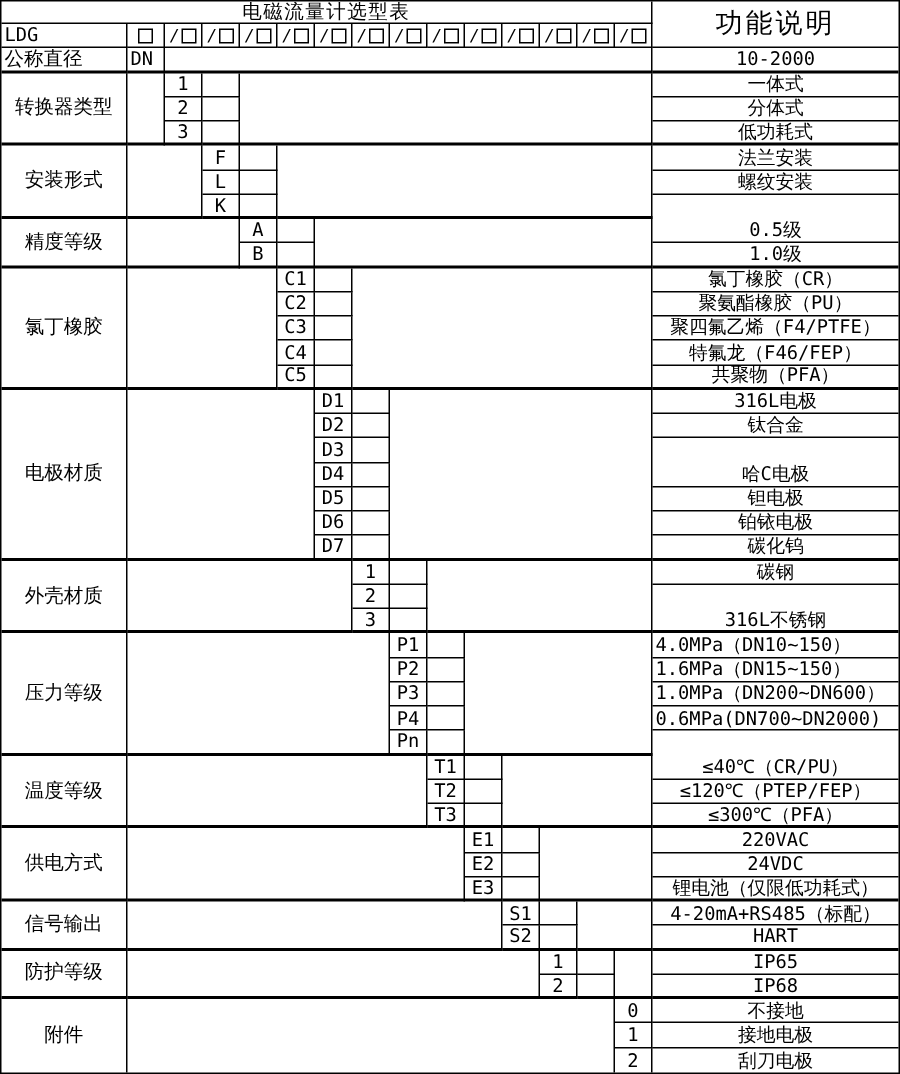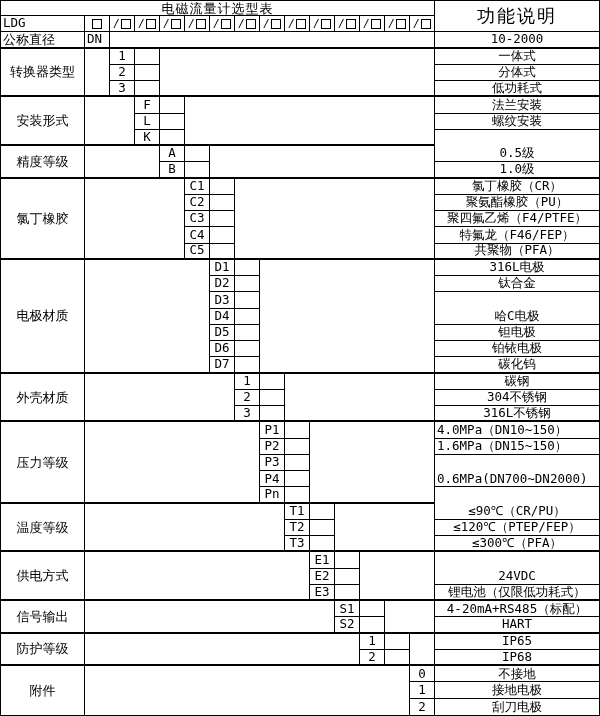--- a/index.html
+++ b/index.html
@@ -173,60 +173,61 @@
   <div class="c g nr" style="grid-area:23/16/24/17">碳化钨</div>
   <div class="c g" style="grid-area:17/9/24/16"></div>
 
   <div class="c g lab" style="grid-area:24/1/27/2">外壳材质</div>
   <div class="c g" style="grid-area:24/2/27/8"></div>
   <div class="c" style="grid-area:24/8/25/9">1</div>
   <div class="c" style="grid-area:24/9/25/10"></div>
   <div class="c nr" style="grid-area:24/16/25/17">碳钢</div>
   <div class="c" style="grid-area:25/8/26/9">2</div>
   <div class="c" style="grid-area:25/9/26/10"></div>
-  <div class="c nr" style="grid-area:25/16/26/17">304不锈钢</div>
   <div class="c g" style="grid-area:26/8/27/9">3</div>
   <div class="c g" style="grid-area:26/9/27/10"></div>
   <div class="c g nr" style="grid-area:26/16/27/17">316L不锈钢</div>
   <div class="c g" style="grid-area:24/10/27/16"></div>
 
   <div class="c g lab" style="grid-area:27/1/32/2">压力等级</div>
   <div class="c g" style="grid-area:27/2/32/9"></div>
   <div class="c" style="grid-area:27/9/28/10">P1</div>
   <div class="c" style="grid-area:27/10/28/11"></div>
   <div class="c nr l" style="grid-area:27/16/28/17">4.0MPa（DN10~150）</div>
   <div class="c" style="grid-area:28/9/29/10">P2</div>
   <div class="c" style="grid-area:28/10/29/11"></div>
   <div class="c nr l" style="grid-area:28/16/29/17">1.6MPa（DN15~150）</div>
   <div class="c" style="grid-area:29/9/30/10">P3</div>
   <div class="c" style="grid-area:29/10/30/11"></div>
+  <div class="c nr l" style="grid-area:29/16/30/17">1.0MPa（DN200~DN600）</div>
   <div class="c" style="grid-area:30/9/31/10">P4</div>
   <div class="c" style="grid-area:30/10/31/11"></div>
   <div class="c nr l" style="grid-area:30/16/31/17">0.6MPa(DN700~DN2000)</div>
   <div class="c g" style="grid-area:31/9/32/10">Pn</div>
   <div class="c g" style="grid-area:31/10/32/11"></div>
   <div class="c g" style="grid-area:27/11/32/16"></div>
 
   <div class="c g lab" style="grid-area:32/1/35/2">温度等级</div>
   <div class="c g" style="grid-area:32/2/35/10"></div>
   <div class="c" style="grid-area:32/10/33/11">T1</div>
   <div class="c" style="grid-area:32/11/33/12"></div>
-  <div class="c nr" style="grid-area:32/16/33/17">≤90℃（CR/PU）</div>
+  <div class="c nr" style="grid-area:32/16/33/17">≤40℃（CR/PU）</div>
   <div class="c" style="grid-area:33/10/34/11">T2</div>
   <div class="c" style="grid-area:33/11/34/12"></div>
   <div class="c nr" style="grid-area:33/16/34/17">≤120℃（PTEP/FEP）</div>
   <div class="c g" style="grid-area:34/10/35/11">T3</div>
   <div class="c g" style="grid-area:34/11/35/12"></div>
   <div class="c g nr" style="grid-area:34/16/35/17">≤300℃（PFA）</div>
   <div class="c g" style="grid-area:32/12/35/16"></div>
 
   <div class="c g lab" style="grid-area:35/1/38/2">供电方式</div>
   <div class="c g" style="grid-area:35/2/38/11"></div>
   <div class="c" style="grid-area:35/11/36/12">E1</div>
   <div class="c" style="grid-area:35/12/36/13"></div>
+  <div class="c nr" style="grid-area:35/16/36/17">220VAC</div>
   <div class="c" style="grid-area:36/11/37/12">E2</div>
   <div class="c" style="grid-area:36/12/37/13"></div>
   <div class="c nr" style="grid-area:36/16/37/17">24VDC</div>
   <div class="c g" style="grid-area:37/11/38/12">E3</div>
   <div class="c g" style="grid-area:37/12/38/13"></div>
   <div class="c g nr" style="grid-area:37/16/38/17">锂电池（仅限低功耗式）</div>
   <div class="c g" style="grid-area:35/13/38/16"></div>
 
   <div class="c g lab" style="grid-area:38/1/40/2">信号输出</div>
   <div class="c g" style="grid-area:38/2/40/12"></div>

